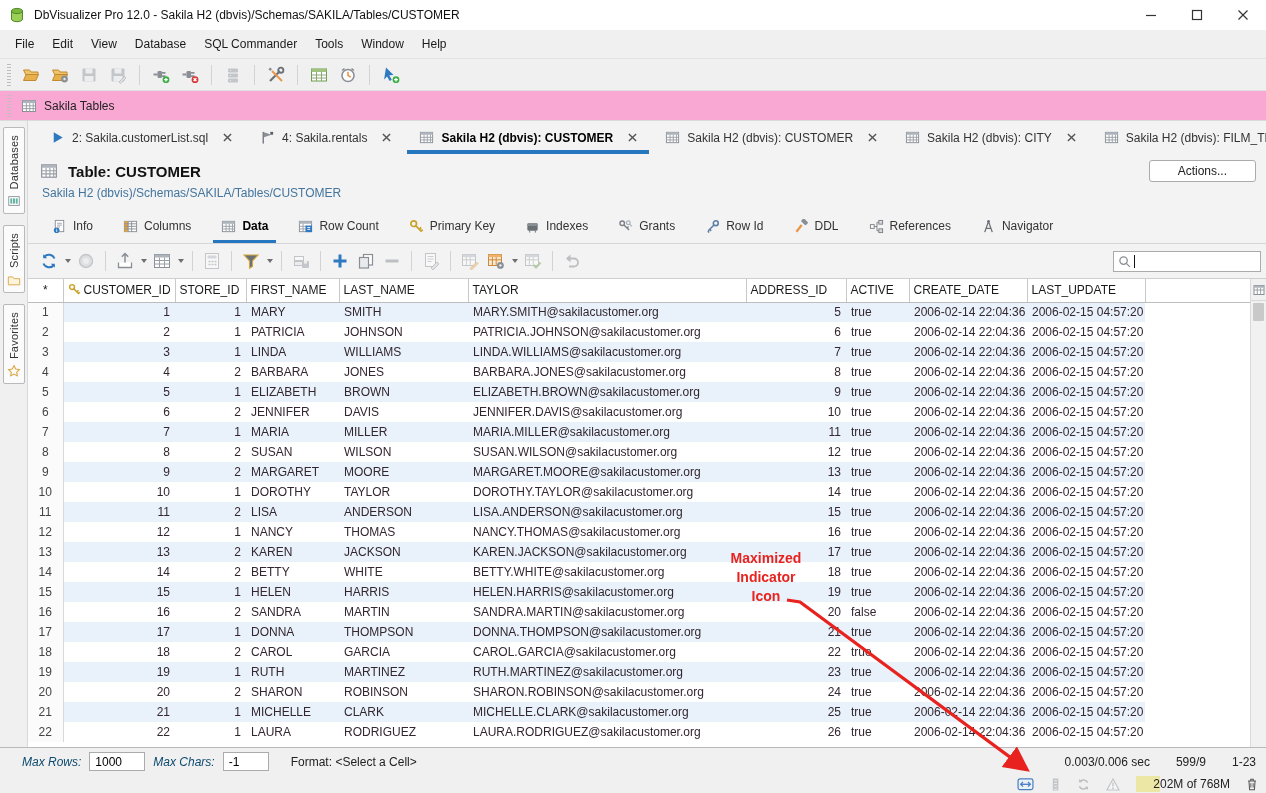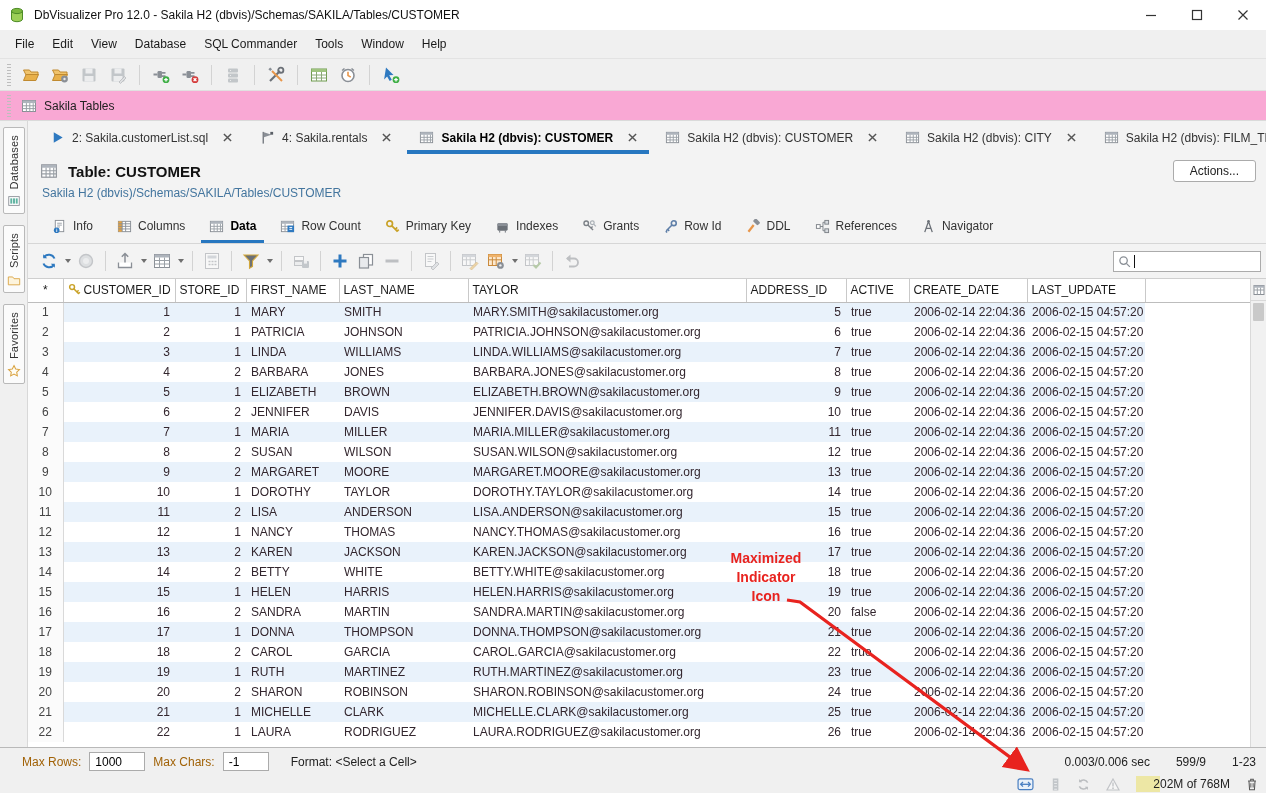--- a/index.html
+++ b/index.html
@@ -48,24 +48,24 @@
   .doc-tab .x svg { width:9px; height:9px; }
   .doc-tab.active .lbl { font-weight:bold; color:#000; }
   .doc-tab.active::after { content:""; position:absolute; left:0; right:0; bottom:0; height:4px; background:#2777c0; }
 
   
   .obj-header { height:55px; padding:8px 12px 0 12px; position:relative; }
   .obj-title-row { display:flex; align-items:center; gap:10px; }
   .obj-title-row svg { width:18px; height:18px; }
   .obj-title { font-size:15px; font-weight:bold; color:#111; }
   .breadcrumb { margin:6px 0 0 2px; color:#43759e; }
-  .actions-btn { position:absolute; right:10px; top:6px; background:#fff; border:1px solid #ababab; border-radius:3px; padding:3px 16px; font-size:12px; color:#222; }
-
-  
-  .subtabs { height:35px; display:flex; align-items:stretch; padding-left:12px; border-bottom:1px solid #d6d6d6; }
+  .actions-btn { position:absolute; right:10px; top:6px; background:#fff; border:1px solid #ababab; border-radius:3px; padding:3px 28px; font-size:12px; color:#222; }
+
+  
+  .subtabs { height:35px; display:flex; align-items:stretch; gap:6px; padding-left:12px; border-bottom:1px solid #d6d6d6; }
   .subtab { display:flex; align-items:center; gap:6px; padding:0 12px; position:relative; color:#333; }
   .subtab svg { width:15px; height:15px; }
   .subtab.active .st-lbl { font-weight:bold; color:#000; }
   .subtab.active::after { content:""; position:absolute; left:4px; right:4px; bottom:0; height:3px; background:#2777c0; }
 
   
   .grid-toolbar { height:34px; display:flex; align-items:center; gap:4px; padding-left:10px; background:#f3f3f3; }
   .grid-toolbar .tbtn { width:22px; height:22px; }
   .search-wrap { margin-left:auto; margin-right:5px; width:148px; height:21px; background:#fff; border:1px solid #ababab; display:flex; align-items:center; padding:0 4px; gap:3px; }
   .search-wrap svg { width:13px; height:13px; flex:none; }
@@ -89,21 +89,21 @@
   .c0{width:35px} .c1{width:112px} .c2{width:71px} .c3{width:93px} .c4{width:129px}
   .c5{width:278px} .c6{width:100px} .c7{width:63px} .c8{width:118px} .c9{width:118px}
 
   .scrollcol { width:16px; background:#f1f1f1; border-left:1px solid #d9d9d9; display:flex; flex-direction:column; }
   .corner-btn { height:22px; display:flex; align-items:center; justify-content:center; background:#f1f1f1; border-bottom:1px solid #d9d9d9; }
   .corner-btn svg { width:12px; height:12px; }
   .thumb { margin:2px 2px; height:18px; background:#c9c9c9; border-radius:1px; }
 
   
   .gridfooter { height:28px; background:#f0f0f0; border-top:1px solid #b9b9b9; display:flex; align-items:center; padding:0 10px 0 22px; gap:8px; }
-  .gridfooter label { color:#a16207; }
+  .gridfooter label { color:#0c4a6e;font-style:italic; }
   .gridfooter input { height:19px; border:1px solid #ababab; background:#fff; font-size:12px; font-family:"Liberation Sans",sans-serif; padding:0 5px; }
   .in-maxrows { width:56px; }
   .in-maxchars { width:46px; }
   .fmt { margin-left:14px; }
   .stats { margin-left:auto; display:flex; gap:26px; color:#222; }
 
   
   .statusbar { height:18px; background:#f0f0f0; display:flex; align-items:center; justify-content:flex-end; gap:16px; padding-right:8px; }
   .statusbar .sicon { display:flex; align-items:center; }
   .statusbar svg { height:13px; }

